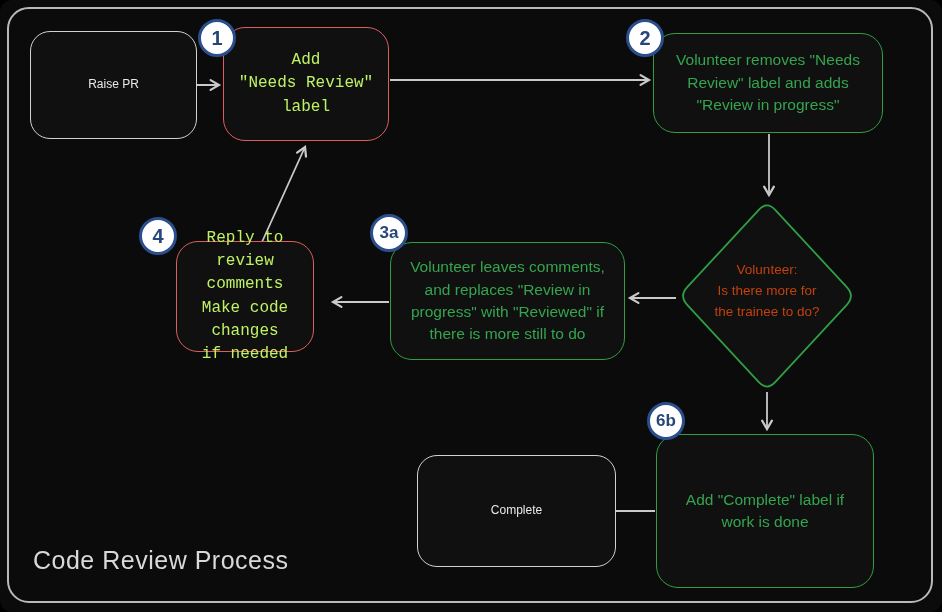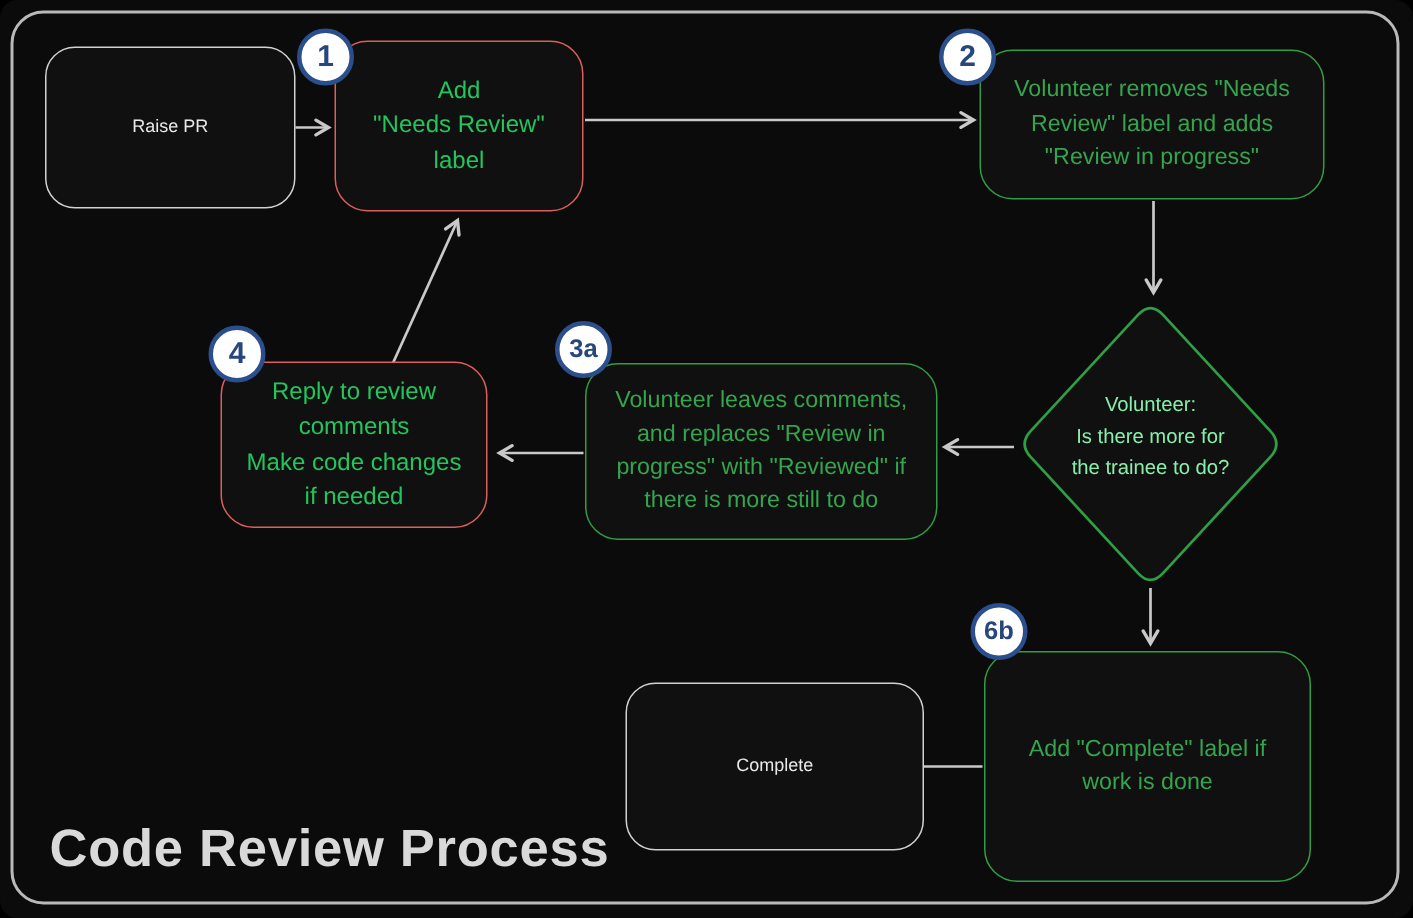--- a/index.html
+++ b/index.html
@@ -3,26 +3,26 @@
 <meta charset="utf-8">
 <style>
   html,body{margin:0;padding:0;background:#000;}
   body{font-family:"Liberation Sans","DejaVu Sans",sans-serif;}
   #canvas{position:relative;width:942px;height:612px;background:#0b0b0b;overflow:hidden;border-radius:12px;}
   #frame{position:absolute;left:7px;top:7px;width:922px;height:592px;border:2.5px solid #b9b9b9;border-radius:22px;}
   #arrows{position:absolute;left:0;top:0;width:942px;height:612px;pointer-events:none;}
   .node{position:absolute;display:flex;align-items:center;justify-content:center;text-align:center;border-radius:22px;background:#101010;box-sizing:border-box;}
   .node .lbl{white-space:pre-line;line-height:1.45;}
   .n-white{border:1.8px solid #d2d2d2;color:#e9e9e9;font-size:12px;}
-  .n-red{border:1.8px solid #dd5e5e;color:#22c55e;font-size:16px;}
+  .n-red{border:1.8px solid #dd5e5e;color:#bef264;font-size:16px;font-family:Liberation Mono, monospace;}
   .n-green{border:1.8px solid #2f9e44;color:#35a44e;font-size:15.5px;}
   .badge{position:absolute;width:38px;height:38px;border-radius:50%;background:#ffffff;border:3.5px solid #2b4e8c;color:#27467c;display:flex;align-items:center;justify-content:center;font-size:20px;font-weight:700;box-sizing:border-box;z-index:3;}
   .badge.small{font-size:17px;}
-  #decision-label{position:absolute;left:672px;top:260px;width:190px;text-align:center;color:#86efac;font-size:13.5px;line-height:1.55;white-space:pre-line;}
-  #title{position:absolute;left:33px;top:546px;font-size:35px;font-weight:700;color:#d9d9d9;letter-spacing:0.5px;}
+  #decision-label{position:absolute;left:672px;top:260px;width:190px;text-align:center;color:#c2410c;font-size:13.5px;line-height:1.55;white-space:pre-line;}
+  #title{position:absolute;left:33px;top:546px;font-size:25px;font-weight:400;color:#d9d9d9;letter-spacing:0.5px;}
 </style>
 </head>
 <body>
 
 <div id="canvas">
 
   <div id="frame"></div>
 
   <svg id="arrows" viewBox="0 0 942 612" xmlns="http://www.w3.org/2000/svg">
     <defs>
@@ -63,21 +63,21 @@
 Is there more for
 the trainee to do?</div>
 
   <div class="node n-green" style="left:390px;top:242px;width:235px;height:118px;">
     <span class="lbl">Volunteer leaves comments,
 and replaces "Review in
 progress" with "Reviewed" if
 there is more still to do</span>
   </div>
 
-  <div class="node n-red" style="left:147px;top:241px;width:178px;height:111px;">
+  <div class="node n-red" style="left:176px;top:241px;width:138px;height:111px;">
     <span class="lbl">Reply to review
 comments
 Make code changes
 if needed</span>
   </div>
 
   <div class="node n-green" style="left:656px;top:434px;width:218px;height:154px;">
     <span class="lbl">Add "Complete" label if
 work is done</span>
   </div>

